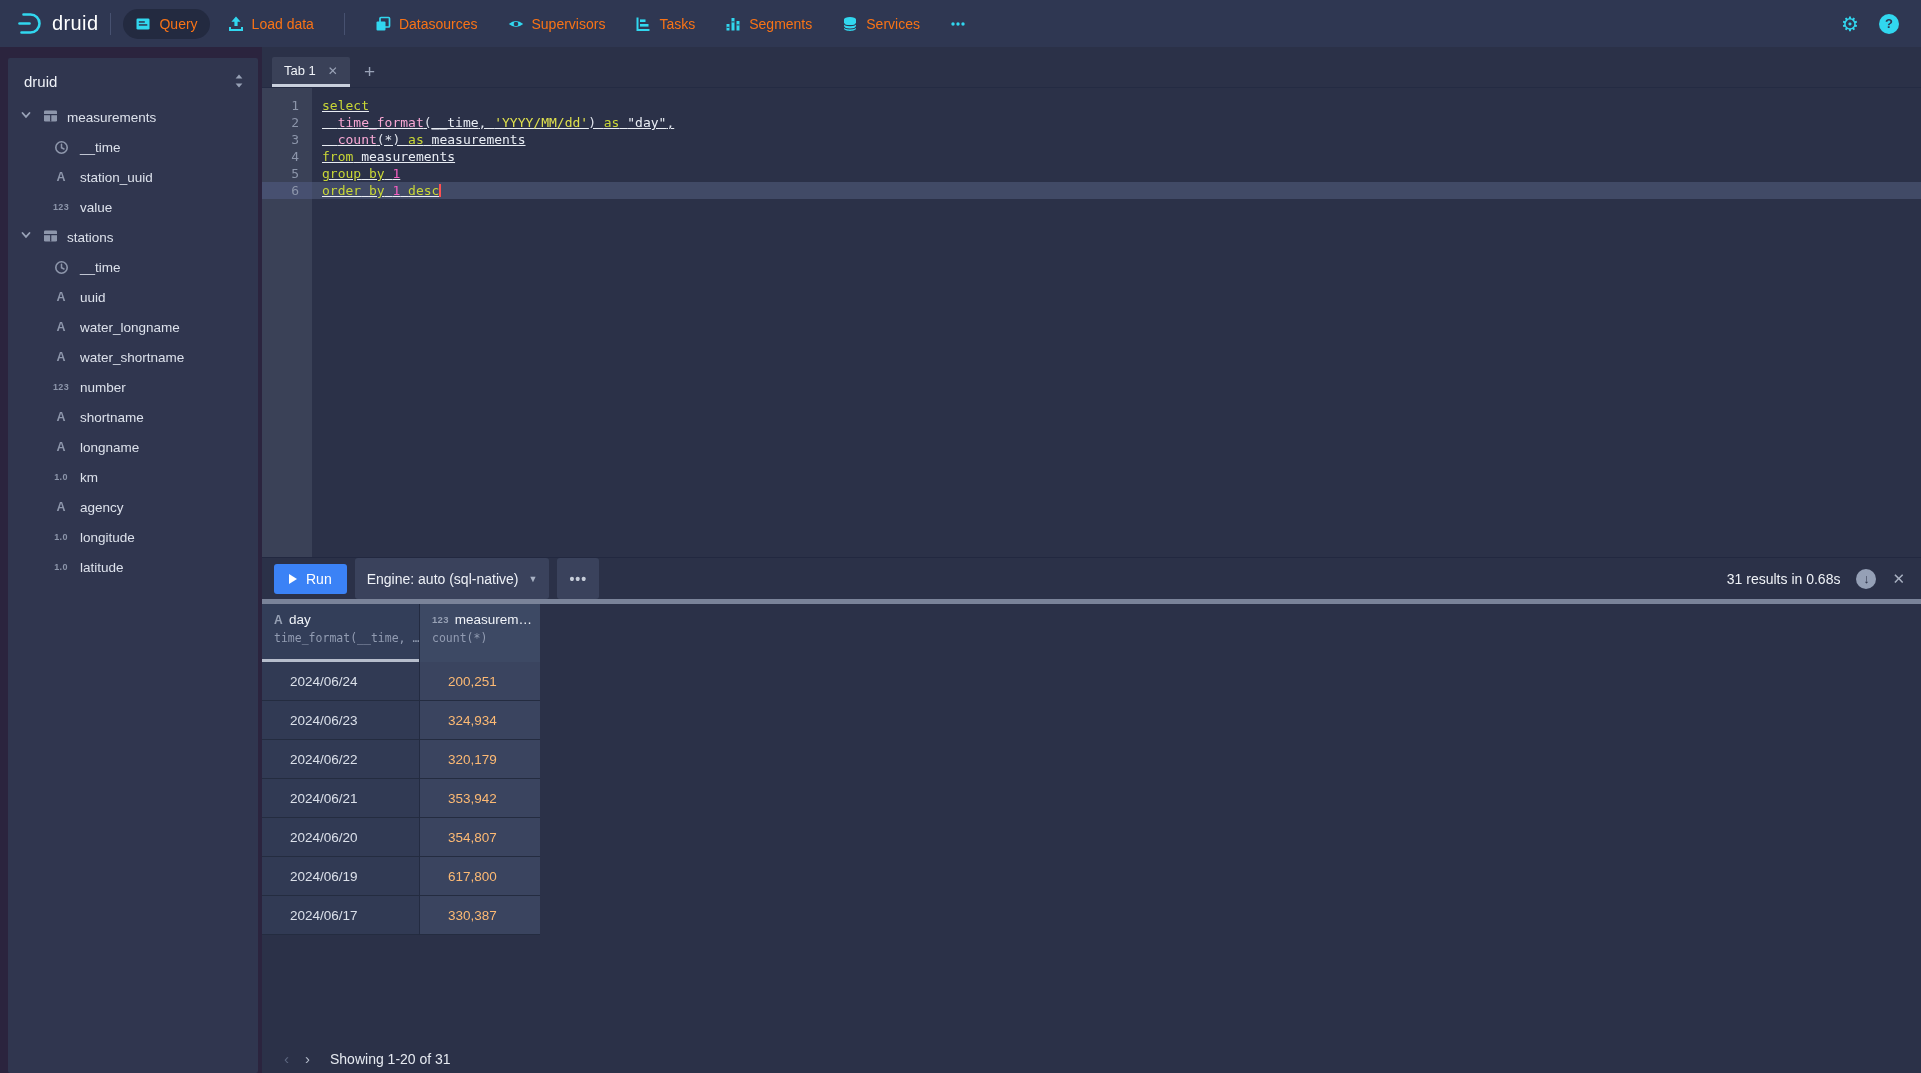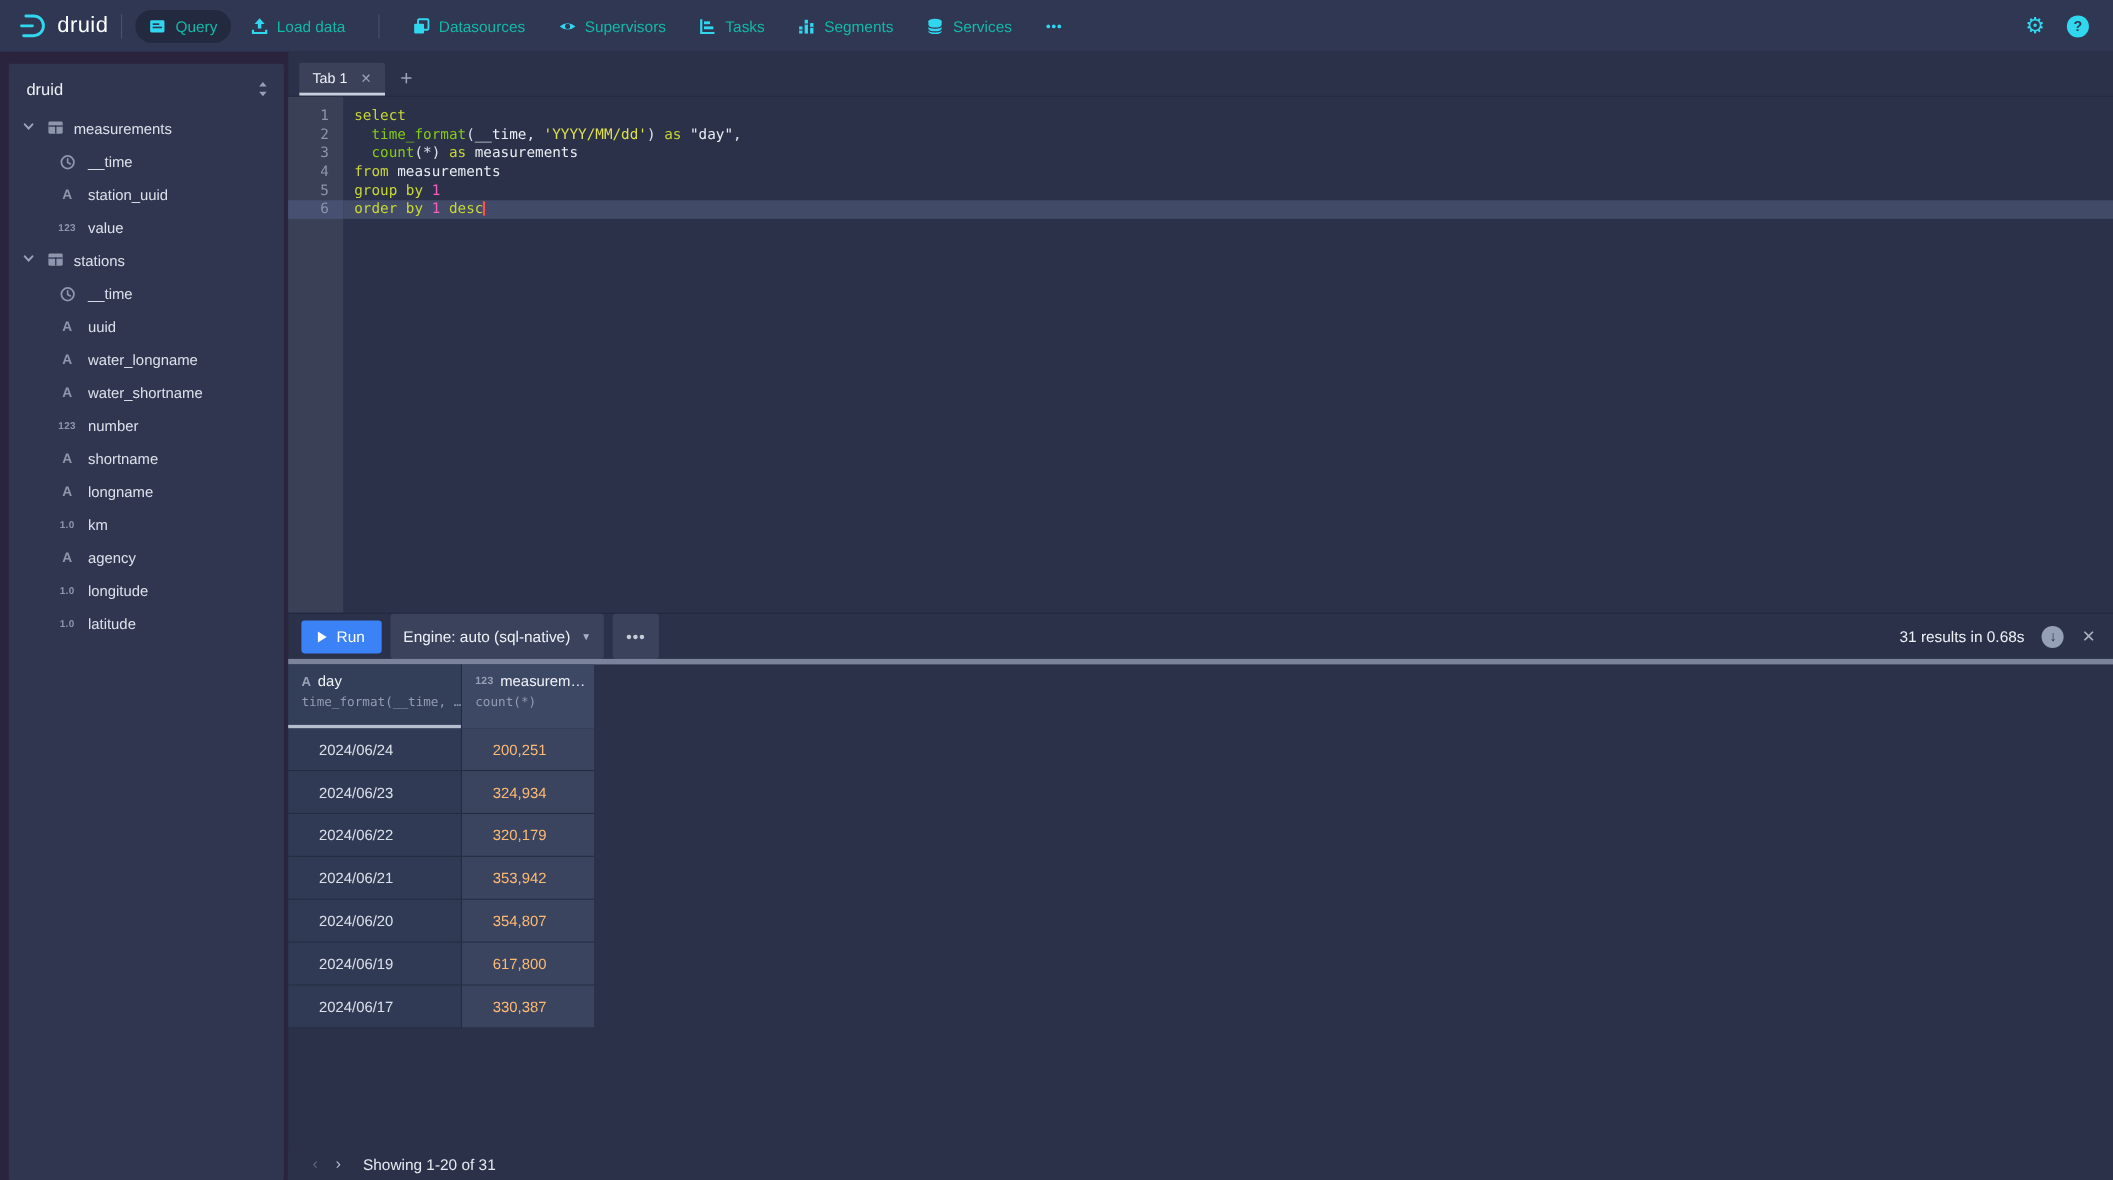--- a/index.html
+++ b/index.html
@@ -14,21 +14,21 @@
   .nav {
     height:47px; flex:0 0 47px; background:#2f3752;
     display:flex; align-items:center; padding:0 16px;
   }
   .logo { display:flex; align-items:center; gap:9px; cursor:pointer; }
   .logo-text { font-size:20px; color:#ffffff; letter-spacing:.4px; }
   .nav-divider { width:1px; height:22px; background:#475170; margin:0 12px; flex:0 0 1px; }
   .nav-items { display:flex; align-items:center; gap:6px; }
   .nav-item {
     display:flex; align-items:center; gap:8px; padding:7px 12px;
-    border-radius:17px; font-size:14px; color:#14b8a6; cursor:pointer; white-space:nowrap;
+    border-radius:17px; font-size:14px; color:#f97316; cursor:pointer; white-space:nowrap;
   }
   .nav-item.active { background:#232a40; }
   .nav-item .icon, .icon16 { width:16px; height:16px; display:inline-flex; }
   .nav-right { margin-left:auto; display:flex; align-items:center; gap:20px; padding-right:6px; }
   .gear { color:#31d7ef; font-size:20px; line-height:1; cursor:pointer; }
   .help {
     width:20px; height:20px; border-radius:50%; background:#31d7ef; color:#2f3752;
     font-size:13px; font-weight:bold; display:flex; align-items:center; justify-content:center; cursor:pointer;
   }
   
@@ -62,24 +62,24 @@
     border-radius:2px 2px 0 0;
   }
   .tab-close { margin-left:12px; color:#9aa3b7; font-size:12px; cursor:pointer; }
   .tab-add { margin-left:14px; margin-bottom:6px; color:#9aa3b8; font-size:19px; cursor:pointer; line-height:1; }
   
   .editor { flex:1; display:flex; min-height:0; font-family:"DejaVu Sans Mono", monospace; font-size:13px; cursor:text; }
   .gutter { width:50px; flex:0 0 50px; background:#3a4157; padding-top:9px; }
   .gutter .ln { height:17px; line-height:17px; text-align:right; padding-right:13px; color:#8c95aa; }
   .gutter .ln.active { background:#475070; }
   .codearea { flex:1; padding-top:9px; min-width:0; }
-  .codeline { height:17px; line-height:17px; padding-left:10px; white-space:pre; }
+  .codeline { height:17px; line-height:17px; padding-left:10px; white-space:pre;text-decoration:underline; }
   .codeline.active { background:#414a66; }
   .tk-kw  { color:#c9d736; }
-  .tk-fn  { color:#84cc16; }
+  .tk-fn  { color:#f9a8d4; }
   .tk-str { color:#dfe04d; }
   .tk-num { color:#f55fc0; }
   .tk-id  { color:#e9edf4; }
   .tk-pun { color:#dfe3ec; }
   .cursor-caret { display:inline-block; width:2px; height:13px; background:#ff5050; vertical-align:-2px; }
   
   .runbar {
     flex:0 0 42px; display:flex; align-items:center; gap:8px; padding:0 16px 0 12px;
     border-top:1px solid #222840;
   }

